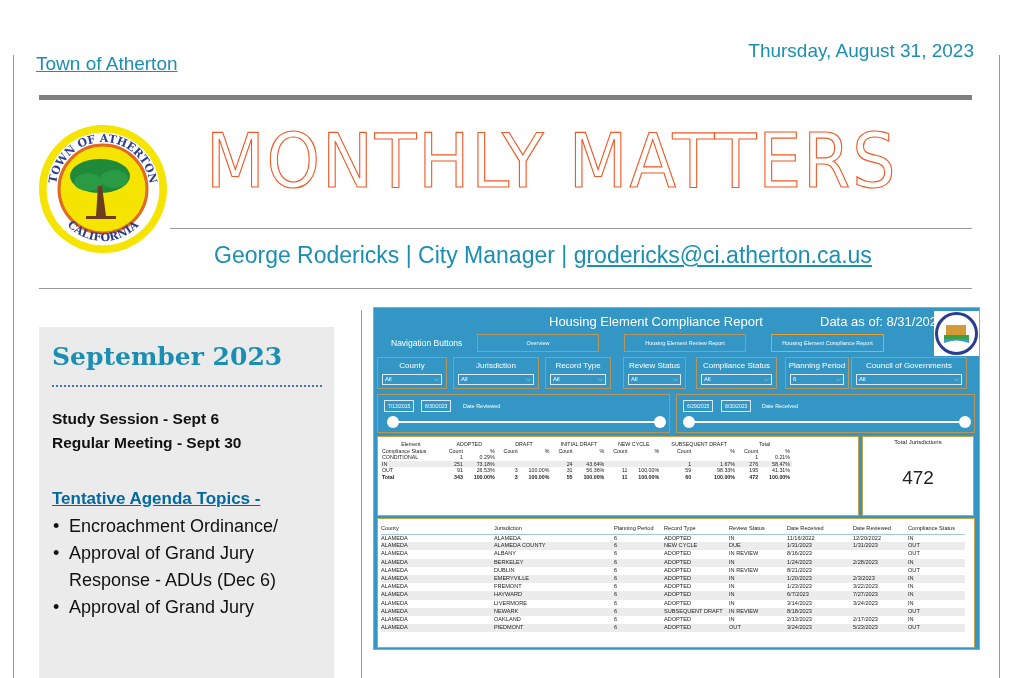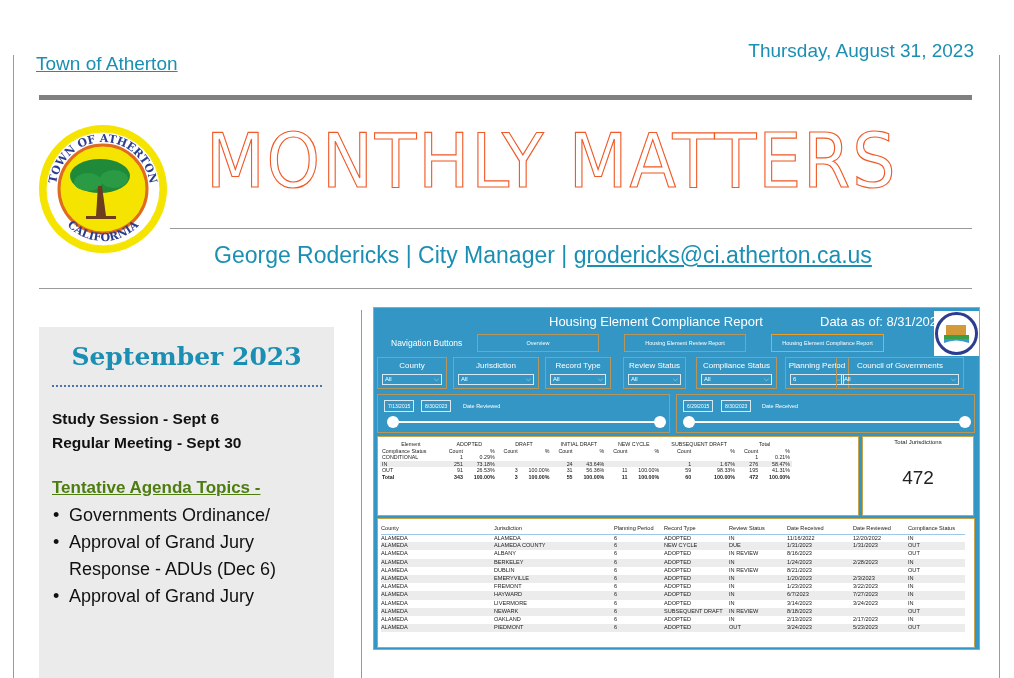--- a/index.html
+++ b/index.html
@@ -9,24 +9,24 @@
   .town-link { position: absolute; left: 36px; top: 53px; font-size: 19px; color: #1a8fb3; text-decoration: underline; }
   .date { position: absolute; right: 40px; top: 40px; font-size: 19px; color: #1a8fb3; }
   .top-rule { position: absolute; left: 39px; top: 95px; width: 933px; height: 5px; background: #808080; }
   .seal { position: absolute; left: 38px; top: 124px; width: 130px; height: 130px; }
   .masthead { position: absolute; left: 206px; top: 118px; font-size: 74px; letter-spacing: 2px; color: #f05a28; font-weight: 100; font-family: "DejaVu Sans", sans-serif; transform: scaleX(0.92); transform-origin: left top; -webkit-text-stroke: 0; }
   .masthead span { font-weight: normal; color: transparent; -webkit-text-stroke: 1.2px #f05a28; }
   .rule-thin { position: absolute; height: 1px; background: #9a9a9a; }
   .byline { position: absolute; left: 214px; top: 242px; font-size: 23px; color: #1a8fb3; }
   .byline a { color: #1a8fb3; text-decoration: underline; }
   .agenda-box { position: absolute; left: 39px; top: 327px; width: 295px; height: 351px; background: #ebebeb; padding: 14px 13px; }
-  .agenda-title { font-family: "DejaVu Serif", serif; font-weight: bold; font-size: 25px; line-height: 32px; color: #1a8fb3; text-align: center; }
+  .agenda-title { font-family: "DejaVu Serif", serif; font-weight: bold; font-size: 25px; line-height: 32px; color: #1a8fb3; }
   .dotted { border-bottom: 2px dotted #4a73a6; margin-top: 12px; width: 270px; }
   .meetings { margin-top: 20px; font-weight: bold; font-size: 15.5px; line-height: 24px; color: #111; }
-  .tentative { margin-top: 23px; font-weight: bold; font-size: 17px; color: #4d7c0f; text-decoration: underline; }
+  .tentative { margin-top: 34px; font-weight: bold; font-size: 17px; color: #0369a1; text-decoration: underline; }
   .topics { list-style: none; margin-top: 4px; }
   .topics li { position: relative; padding-left: 17px; font-size: 18px; line-height: 27px; color: #111; }
   .topics li::before { content: "•"; position: absolute; left: 1px; top: 0; }
   
   .dash { position: absolute; left: 373px; top: 307px; width: 607px; height: 343px; background: #3396c4; border: 1px solid #c9a24a; font-family: "Liberation Sans", sans-serif; color: #fff; }
   .dash-title { position: absolute; left: 175px; top: 6px; font-size: 13px; }
   .dash-asof { position: absolute; left: 446px; top: 6px; font-size: 13px; }
   .dash-logo { position: absolute; left: 560px; top: 3px; width: 45px; height: 45px; background: #fff; }
   .nav-label { position: absolute; left: 17px; top: 30px; font-size: 8.5px; }
   .nav-btn { position: absolute; top: 26px; height: 18px; border: 1px solid #b8965a; font-size: 5.5px; display: flex; align-items: center; justify-content: center; color: #fff; }
@@ -93,21 +93,21 @@
   <div class="agenda-title">
     <div>September 2023</div>
   </div>
   <div class="dotted"></div>
   <div class="meetings">
     <div>Study Session - Sept 6</div>
     <div>Regular Meeting - Sept 30</div>
   </div>
   <div class="tentative">Tentative Agenda Topics -</div>
   <ul class="topics">
-    <li><span>Governments Ordinance/</span><br></li>
+    <li><span>Encroachment Ordinance/</span><br></li>
     <li><span>Approval of Grand Jury</span><br><span>Response - ADUs (Dec 6)</span></li>
     <li><span>Approval of Grand Jury</span></li>
   </ul>
 </div>
 
 <div class="dash">
   <div class="dash-title">Housing Element Compliance Report</div>
   <div class="dash-asof">Data as of:  8/31/2023</div>
   <svg class="dash-logo" viewBox="0 0 45 45">
     <circle cx="22.5" cy="22.5" r="20" fill="#fff" stroke="#2a3d8f" stroke-width="3"></circle>
@@ -137,21 +137,21 @@
       <div class="sel">All</div>
     </div>
   <div class="filter" style="left:322px;width:81px;">
       <div class="fl">Compliance Status</div>
       <div class="sel">All</div>
     </div>
   <div class="filter" style="left:411px;width:64px;">
       <div class="fl">Planning Period</div>
       <div class="sel">6</div>
     </div>
-  <div class="filter" style="left:462px;width:128px;">
+  <div class="filter" style="left:477px;width:116px;">
       <div class="fl">Council of Governments</div>
       <div class="sel">All</div>
     </div>
 
   <div class="range" style="left:3px;width:293px;">
     <div class="dbox" style="left:6px;">7/13/2015</div>
     <div class="dbox" style="left:43px;">8/30/2023</div>
     <div class="rl" style="left:85px;">Date Reviewed</div>
     <div class="track" style="left:14px;width:268px;"></div>
     <div class="knob" style="left:9px;"></div>

